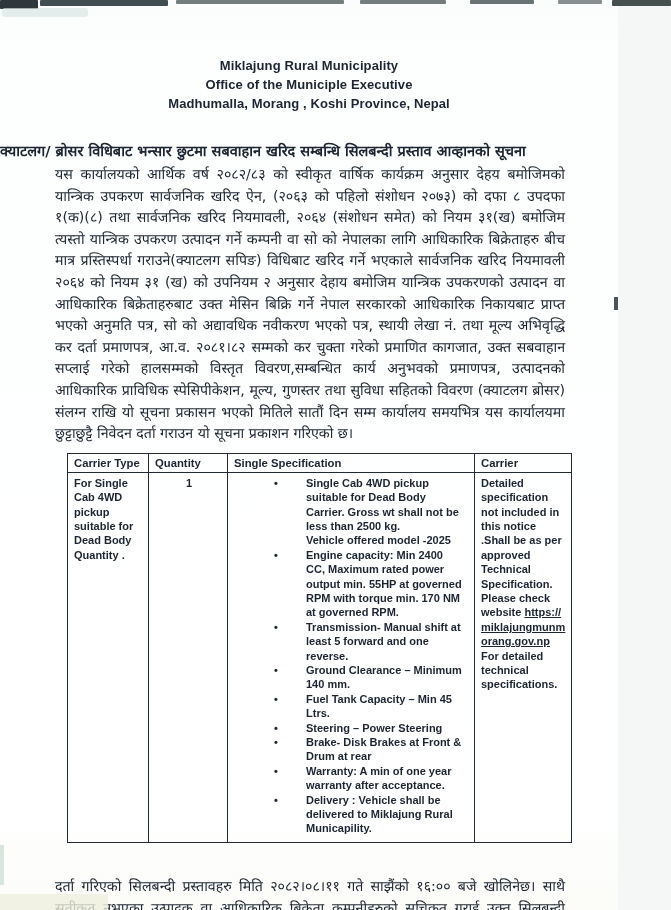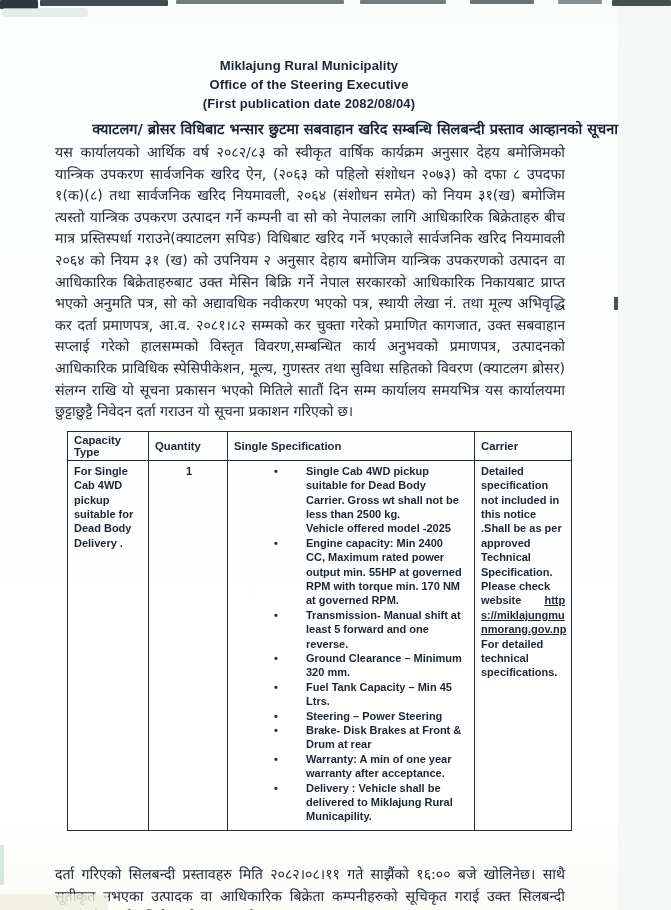--- a/index.html
+++ b/index.html
@@ -27,21 +27,21 @@
   .seg.s7{left:612px;width:59px;height:6px;background:#46504f;}
   .smudge-tl{position:absolute;top:8px;left:2px;width:86px;height:9px;background:#d9e6e2;opacity:.7;border-radius:3px;}
   .tick-right{position:absolute;top:297px;right:0;width:4px;height:13px;background:#4a545a;}
   .smudge-bl{position:absolute;bottom:0;left:0;width:108px;height:16px;background:#edefdd;opacity:.8;}
   .smudge-edge{position:absolute;top:845px;left:0;width:4px;height:40px;background:#cfe0d4;opacity:.8;}
 
   .letterhead{padding-top:56px;text-align:center;font-weight:bold;}
   .letterhead div{font-size:13px;line-height:19px;letter-spacing:.1px;}
 
   .notice-title{
-    margin-top:5px;text-align:right;font-weight:bold;
+    margin-top:27px;text-align:left;font-weight:bold;
     font-size:14.5px;
     font-family:"DejaVu Sans","Liberation Sans",sans-serif;
   }
   .np{font-family:"DejaVu Sans","Liberation Sans",sans-serif;}
 
   .body-par{
     margin:4px 53px 8px 55px;
     font-size:14.2px;line-height:21.6px;
     text-align:justify;
   }
@@ -62,21 +62,21 @@
   table.spec td{
     vertical-align:top;
     font-size:11px;font-weight:bold;line-height:14.4px;
     padding:3px 4px 6px 6px;
   }
   td.qty{text-align:center;padding-top:3px;}
   td.specs{padding-left:0;padding-right:2px;height:272px;}
   .spec-item{display:flex;padding-left:24px;}
   .spec-item .dot{width:36px;text-align:center;flex:none;}
   .spec-item .tx{flex:1;padding-right:8px;margin-left:12px;}
-  .remark-cell .link{text-decoration:underline;word-break:break-all;color:inherit;margin-left:20px;}
+  .remark-cell .link{text-decoration:underline;word-break:break-all;color:inherit;}
 
   .closing-par{
     margin:33px 53px 0 55px;
     font-size:14.2px;line-height:21.8px;
     text-align:justify;
   }
 </style>
 </head>
 <body>
 
@@ -91,46 +91,46 @@
     <div class="seg s6"></div>
     <div class="seg s7"></div>
     <div class="smudge-tl"></div>
   </div>
   <div class="tick-right"></div>
   <div class="smudge-bl"></div>
   <div class="smudge-edge"></div>
 
   <div class="letterhead">
     <div>Miklajung Rural Municipality</div>
-    <div>Office of the Steering Executive</div>
-    <div>(First publication date 2082/08/04)</div>
+    <div>Office of the Municiple Executive</div>
+    <div>Madhumalla, Morang , Koshi Province, Nepal</div>
   </div>
 
   <div class="notice-title">क्याटलग/ ब्रोसर विधिबाट भन्सार छुटमा सबवाहान खरिद सम्बन्धि सिलबन्दी प्रस्ताव आव्हानको सूचना</div>
 
   <div class="body-par np">यस कार्यालयको आर्थिक वर्ष २०८२/८३ को स्वीकृत वार्षिक कार्यक्रम अनुसार देहय बमोजिमको यान्त्रिक उपकरण सार्वजनिक खरिद ऐन, (२०६३ को पहिलो संशोधन २०७३) को दफा ८ उपदफा १(क)(८) तथा सार्वजनिक खरिद नियमावली, २०६४ (संशोधन समेत) को नियम ३१(ख) बमोजिम त्यस्तो यान्त्रिक उपकरण उत्पादन गर्ने कम्पनी वा सो को नेपालका लागि आधिकारिक बिक्रेताहरु बीच मात्र प्रस्तिस्पर्धा गराउने(क्याटलग सपिङ) विधिबाट खरिद गर्ने भएकाले सार्वजनिक खरिद नियमावली २०६४ को नियम ३१ (ख) को उपनियम २ अनुसार देहाय बमोजिम यान्त्रिक उपकरणको उत्पादन वा आधिकारिक बिक्रेताहरुबाट उक्त मेसिन बिक्रि गर्ने नेपाल सरकारको आधिकारिक निकायबाट प्राप्त भएको अनुमति पत्र, सो को अद्यावधिक नवीकरण भएको पत्र, स्थायी लेखा नं. तथा मूल्य अभिवृद्धि कर दर्ता प्रमाणपत्र, आ.व. २०८१।८२ सम्मको कर चुक्ता गरेको प्रमाणित कागजात, उक्त सबवाहान सप्लाई गरेको हालसम्मको विस्तृत विवरण,सम्बन्धित कार्य अनुभवको प्रमाणपत्र, उत्पादनको आधिकारिक प्राविधिक स्पेसिपीकेशन, मूल्य, गुणस्तर तथा सुविधा सहितको विवरण (क्याटलग ब्रोसर) संलग्न राखि यो सूचना प्रकासन भएको मितिले सातौं दिन सम्म कार्यालय समयभित्र यस कार्यालयमा छुट्टाछुट्टै निवेदन दर्ता गराउन  यो सूचना प्रकाशन गरिएको छ।</div>
 
   <table class="spec">
     <colgroup>
       <col style="width:81px">
         <col style="width:79px">
         <col style="width:247px">
         <col style="width:97px">
     </colgroup>
     <thead>
       <tr>
-        <th>Capacity Type</th>
+        <th>Carrier Type</th>
         <th>Quantity</th>
         <th>Single Specification</th>
         <th>Carrier</th>
       </tr>
     </thead>
     <tbody>
       <tr>
-        <td>For Single Cab 4WD pickup suitable for Dead Body Delivery .</td>
+        <td>For Single Cab 4WD pickup suitable for Dead Body Quantity .</td>
         <td class="qty">1</td>
         <td class="specs">
           <div>
               <div class="spec-item">
                 <span class="dot">•</span>
                 <span class="tx">Single Cab 4WD pickup suitable for Dead Body Carrier. Gross wt shall not be less than 2500 kg.</span>
               </div>
               <div class="spec-item">
                 <span class="dot"></span>
                 <span class="tx">Vehicle offered model -2025</span>
@@ -138,21 +138,21 @@
               <div class="spec-item">
                 <span class="dot">•</span>
                 <span class="tx">Engine capacity: Min 2400 CC, Maximum rated power output min. 55HP at governed RPM with torque min. 170 NM at governed RPM.</span>
               </div>
               <div class="spec-item">
                 <span class="dot">•</span>
                 <span class="tx">Transmission- Manual shift at least 5 forward and one reverse.</span>
               </div>
               <div class="spec-item">
                 <span class="dot">•</span>
-                <span class="tx">Ground Clearance – Minimum 320 mm.</span>
+                <span class="tx">Ground Clearance – Minimum 140 mm.</span>
               </div>
               <div class="spec-item">
                 <span class="dot">•</span>
                 <span class="tx">Fuel Tank Capacity – Min 45 Ltrs.</span>
               </div>
               <div class="spec-item">
                 <span class="dot">•</span>
                 <span class="tx">Steering – Power Steering</span>
               </div>
               <div class="spec-item">

